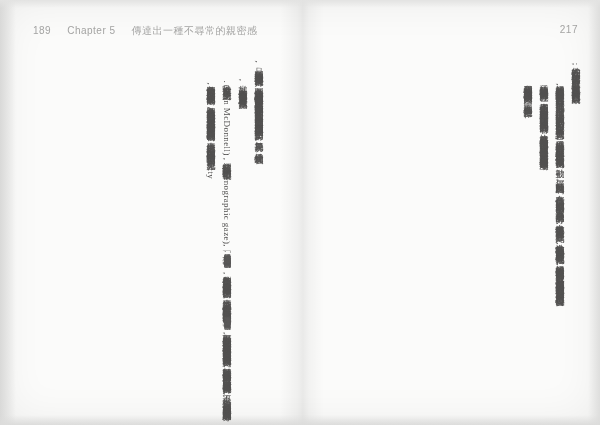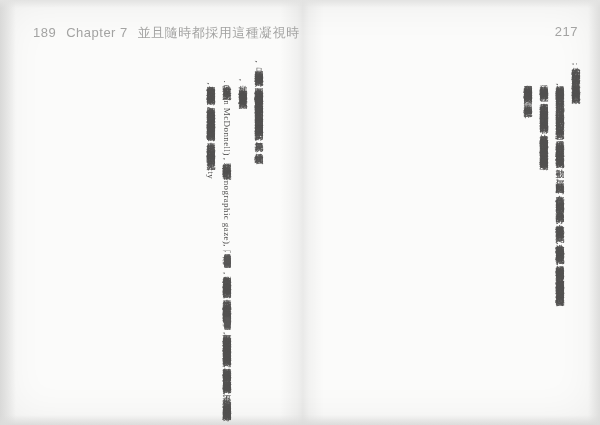--- a/index.html
+++ b/index.html
@@ -25,22 +25,22 @@
   .edge-top{left:0;right:0;top:0;height:8px;
     background:linear-gradient(180deg,#e3e3e2 0%,rgba(251,251,250,0) 100%);}
   .gutter{
     position:absolute;left:280px;top:0;bottom:0;width:44px;
     background:linear-gradient(90deg,rgba(0,0,0,0) 0%,rgba(0,0,0,0.045) 40%,rgba(0,0,0,0.07) 52%,rgba(0,0,0,0.035) 66%,rgba(0,0,0,0) 100%);
     pointer-events:none;
   }
   .running-head{
     position:absolute;top:24px;
     font-family:"Liberation Sans","DejaVu Sans",sans-serif;
-    font-size:13px;color:#a3a3a2;letter-spacing:0.5px;
-    display:flex;gap:10px;align-items:baseline;white-space:nowrap;
+    font-size:10px;color:#a3a3a2;letter-spacing:0.5px;
+    display:flex;gap:16px;align-items:baseline;white-space:nowrap;
   }
   .running-head-left{left:33px;}
   .running-head-right{right:22px;}
   .vtext{
     position:absolute;top:60px;height:358px;
     writing-mode:vertical-rl;
     text-orientation:mixed;
     font-size:9px;
     line-height:16px;
     letter-spacing:0.4px;
@@ -61,22 +61,22 @@
 
   <div class="gutter"></div>
   <div class="edge edge-left"></div>
   <div class="edge edge-right"></div>
   <div class="edge edge-bottom"></div>
   <div class="edge edge-top"></div>
 
   <div>
     <div class="running-head running-head-left">
       <span>189</span>
-      <span>Chapter 7</span>
-      <span>並且隨時都採用這種凝視時</span>
+      <span>Chapter 5</span>
+      <span>傳達出一種不尋常的親密感</span>
     </div>
 
     <div class="vtext vtext-left">
       <p class="para"><span>品,低品質的食物照片也不一定等於美食情色圖片。美食情色圖片訴諸於一系列強調食物的最性感面向的審美理想,而且與人類性慾的各個方面相呼應:香蕉和苦瓜的陽具意象,雞隻胸部的圓弧度,茄子和類似陰道開口的食物,如酪梨切片、無花果切片、橙子切片和牡蠣。</span></p>
       <p class="para indent"><span>當然,有些美食情色圖片更像食物照片,有些更像色情作品。</span></p>
       <p class="para indent"><span>社會學家艾琳.麥克唐納(Erin McDonnell)曾經解釋說,所謂的「色情凝視」(pornographic gaze),是指「</span><span class="quote-small">照片構圖由相機操作者介入,允許攝影師變成窺視者對食物的體驗</span><span>」。</span><span class="note">6</span><span>典型的美食情色圖片,從色情作品中明確借用了各種不同的攝影技術。麥克唐納認為,美食情色圖片有許多特徵,比如極端的特寫鏡頭,「</span><span class="quote-small">這麼接近食物的物體本身,傳達出一種不尋常的親密感</span><span>」。</span><span>觀看者可以看到物體的細節,而這些細節在社會可接受的距離內通常是看不到的,甚至要使用特寫鏡頭才看得到。對於靜態圖像色情作品,瑕疵可以被刪除,而這一點也適用於美食情色圖片。不過,對於食物,人們通常可以看到肉眼無法看到的汁液滴落或裂縫等細節。</span></p>
       <p class="para indent"><span>美食情色圖片的組成架構,與一個人的晚餐快照非常不同。美食情色圖片往往只包含照片中的食物,很少包含場景布置或其他會分散注意力的物體,目的是讓人只關注於眼前的食物。麥克唐納指出,在二十世紀中葉的早期美國食譜書中,例如貝蒂.克羅克(Betty</span></p>
     </div>
   </div>
 

